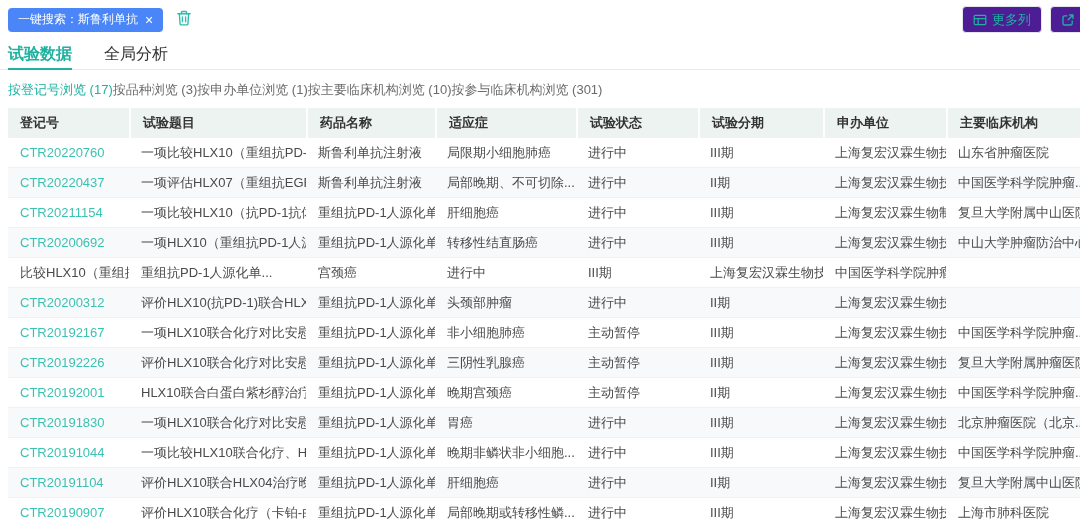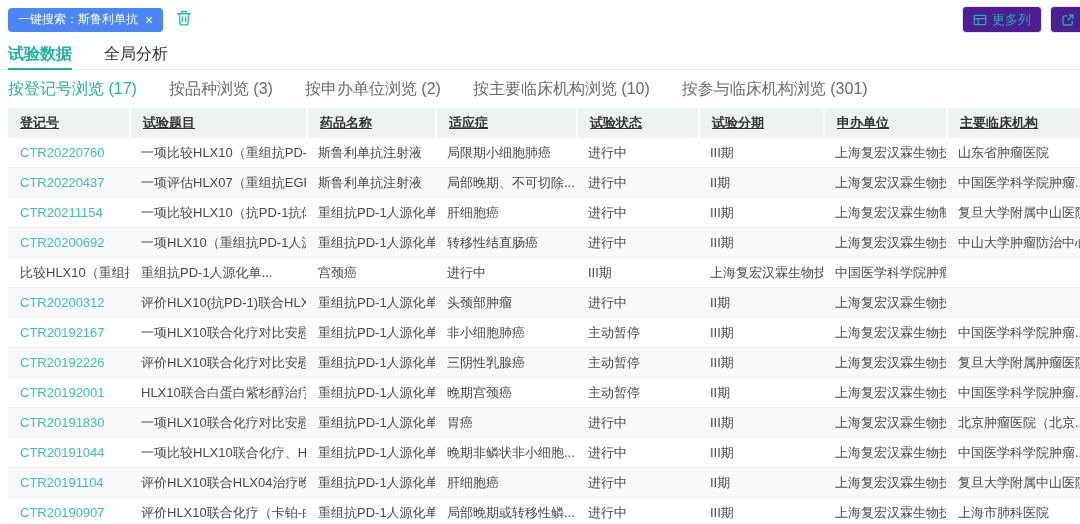--- a/index.html
+++ b/index.html
@@ -24,26 +24,26 @@
   .topbar-right{display:flex;align-items:center;gap:8px;margin-right:-14px;}
   .btn{display:flex;align-items:center;gap:5px;height:27px;padding:0 10px;background:#4c1d95;
        border:1px solid #e4e7ea;border-radius:4px;color:var(--accent);font-size:13px;cursor:pointer;}
   .btn svg{display:block;}
   
   .tabs{display:flex;gap:32px;padding-left:8px;margin-top:7px;height:31px;border-bottom:1px solid #e9e9e9;}
   .tab{font-size:16px;line-height:30px;color:#333;position:relative;cursor:pointer;white-space:nowrap;}
   .tab.active{color:var(--accent);font-weight:bold;}
   .tab.active::after{content:"";position:absolute;left:0;right:0;bottom:-1px;height:2px;background:var(--accent);}
   
-  .filters{display:flex;gap:32px;padding-left:8px;margin-top:9px;height:20px;align-items:flex-start;font-size:16px;color:#6b6b6b;}
+  .filters{display:flex;padding-left:8px;margin-top:9px;height:20px;align-items:flex-end;font-size:13px;color:#6b6b6b;}
   .filter{cursor:pointer;white-space:nowrap;}
   .filter.active{color:var(--accent);}
   
   .table{margin:9px 0 0 8px;font-size:13px;}
-  .thead{display:grid;grid-template-columns:var(--cols);background:#edf3f1;height:30px;line-height:30px;font-weight:bold;color:#333;text-decoration:underline;}
+  .thead{display:grid;grid-template-columns:var(--cols);background:#edf3f1;height:30px;line-height:30px;font-weight:bold;color:#333;}
   .th{padding:0 12px;white-space:nowrap;overflow:hidden;}
   .th + .th{border-left:2px solid rgba(255,255,255,.85);}
   .tr{display:grid;grid-template-columns:var(--cols);height:30px;line-height:29px;border-bottom:1px solid #f0f1f2;color:#4a4a4a;background:#fff;}
   .tr.alt{background:#f8f9fa;}
   .td{padding:0 12px;white-space:nowrap;overflow:hidden;}
   .td.link{color:var(--link);cursor:pointer;}
 </style>
 </head>
 <body>
 
@@ -86,21 +86,21 @@
 </div>
 
 <div class="tabs">
   <div class="tab active">试验数据</div>
   <div class="tab">全局分析</div>
 </div>
 
 <div class="filters" id="filters">
     <div class="filter active">按登记号浏览 (17)</div>
     <div class="filter">按品种浏览 (3)</div>
-    <div class="filter">按申办单位浏览 (2)</div>
+    <div class="filter">按申办单位浏览 (1)</div>
     <div class="filter">按主要临床机构浏览 (10)</div>
     <div class="filter">按参与临床机构浏览 (301)</div>
   </div>
 
 <div class="table">
   <div class="thead" id="thead">
       <div class="th">登记号</div>
       <div class="th">试验题目</div>
       <div class="th">药品名称</div>
       <div class="th">适应症</div>

